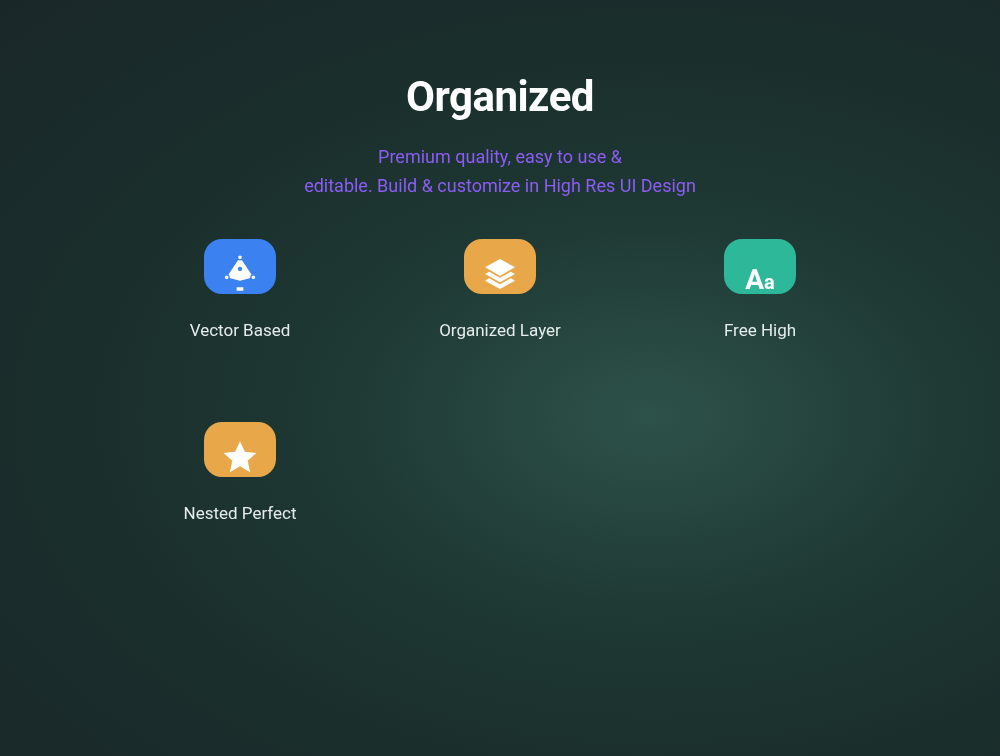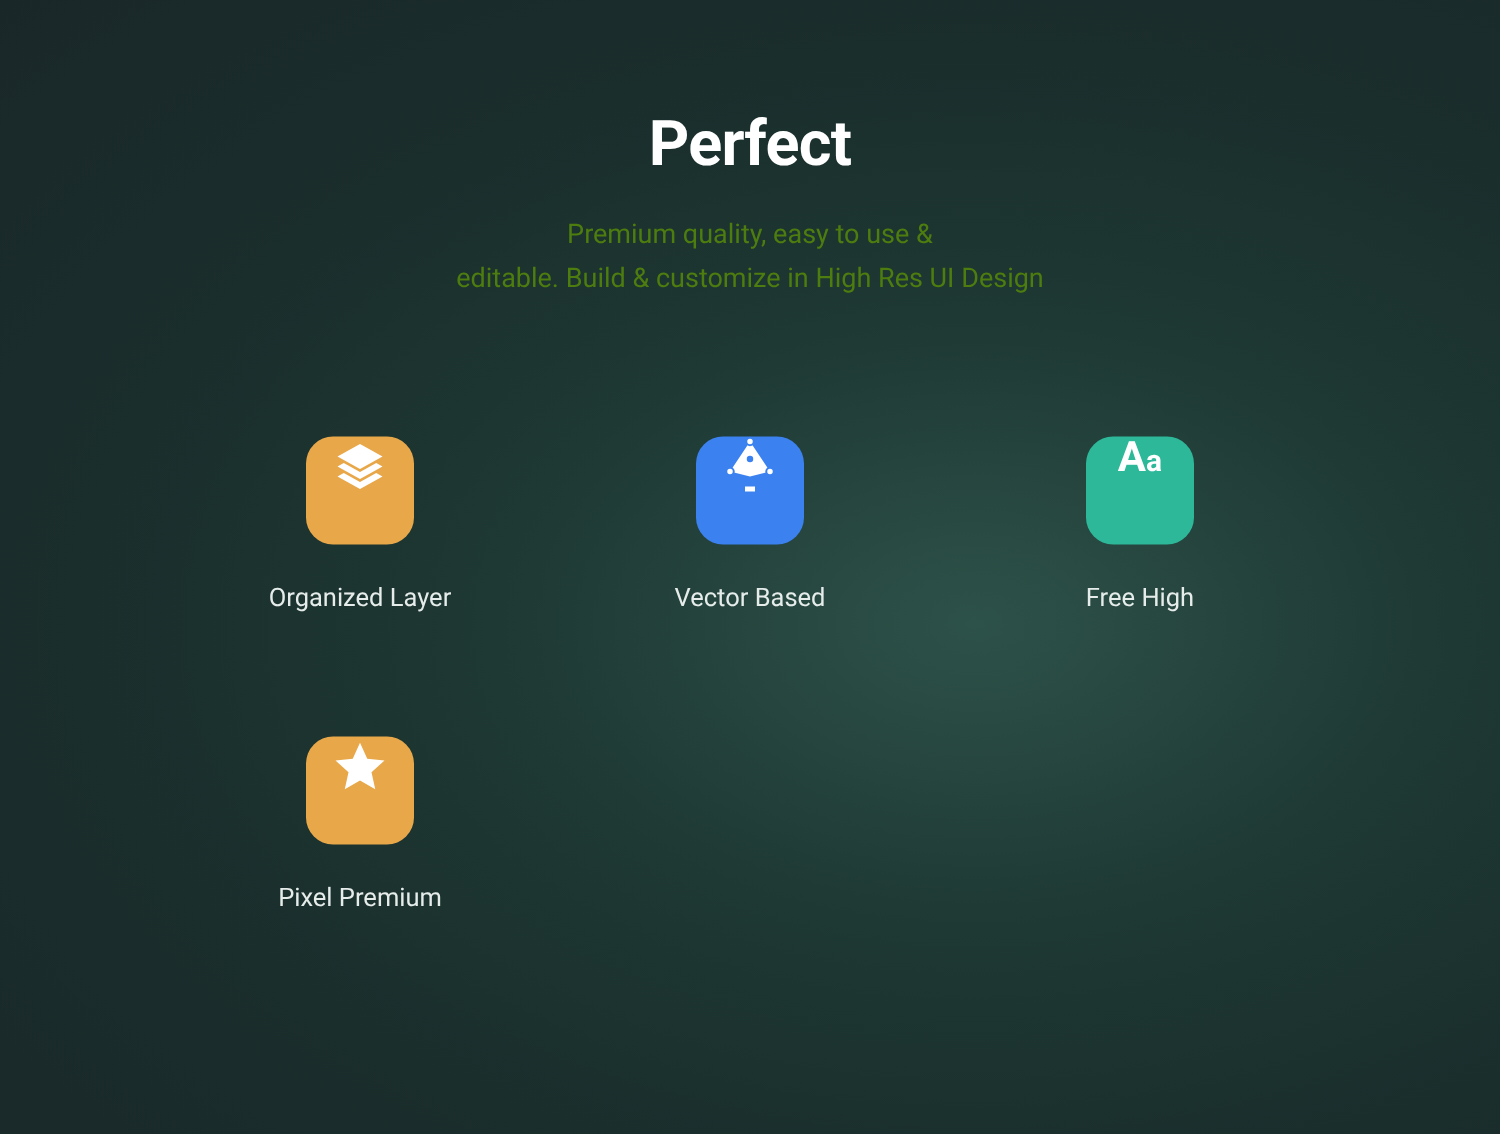--- a/index.html
+++ b/index.html
@@ -19,46 +19,46 @@
       padding-top: 72px;
     }
     .title {
       color: #ffffff;
       font-size: 42px;
       font-weight: 700;
       letter-spacing: -0.5px;
       margin-bottom: 22px;
     }
     .subtitle {
-      color: #4d7c0f;
+      color: #8b5cf6;
       font-size: 18px;
       line-height: 1.6;
       text-align: center;
       font-weight: 400;
-      margin-bottom: 90px;
+      margin-bottom: 38px;
       white-space: pre-line;
     }
     .grid {
       display: grid;
       grid-template-columns: repeat(3, 220px);
       column-gap: 40px;
       row-gap: 82px;
       justify-content: center;
     }
     .feature {
       display: flex;
       flex-direction: column;
       align-items: center;
     }
     .icon-box {
       width: 72px;
-      height: 72px;
+      height: 55px;
       border-radius: 18px;
       display: flex;
-      align-items: flex-start;
+      align-items: flex-end;
       justify-content: center;
       margin-bottom: 26px;
     }
     .icon-box.blue {
       background: #3b82f0;
     }
     .icon-box.orange {
       background: #e8a84a;
     }
     .icon-box.teal {
@@ -81,61 +81,61 @@
       font-size: 28px;
       line-height: 1;
     }
     .aa-text .small-a {
       font-size: 20px;
     }
   </style>
 </head>
 <body>
 
-<h1 class="title">Perfect</h1>
+<h1 class="title">Organized</h1>
 <p class="subtitle">Premium quality, easy to use &amp;
 editable. Build &amp; customize in High Res UI Design</p>
 
 <div class="grid">
-
-  <div class="feature">
-    <div class="icon-box orange">
-      <svg viewBox="0 0 24 24">
-        <path d="M12 3 L3 8 L12 13 L21 8 Z"></path>
-        <path d="M3 12 L12 17 L21 12 L18.5 10.6 L12 14.2 L5.5 10.6 Z"></path>
-        <path d="M3 16 L12 21 L21 16 L18.5 14.6 L12 18.2 L5.5 14.6 Z"></path>
-      </svg>
-    </div>
-    <div class="feature-label">Organized Layer</div>
-  </div>
 
   <div class="feature">
     <div class="icon-box blue">
       <svg viewBox="0 0 24 24">
         <path d="M12 2 L4 14 L12 16 L20 14 Z M12 16 L12 20 M10 20 L14 20 M10 22 L14 22 L14 20 L10 20 Z" fill="#fff"></path>
         <circle cx="12" cy="9" r="1.3" fill="#3b82f0"></circle>
         <circle cx="4" cy="14" r="1.5" fill="#fff" stroke="#3b82f0" stroke-width="0.8"></circle>
         <circle cx="20" cy="14" r="1.5" fill="#fff" stroke="#3b82f0" stroke-width="0.8"></circle>
         <circle cx="12" cy="2" r="1.5" fill="#fff" stroke="#3b82f0" stroke-width="0.8"></circle>
       </svg>
     </div>
     <div class="feature-label">Vector Based</div>
+  </div>
+
+  <div class="feature">
+    <div class="icon-box orange">
+      <svg viewBox="0 0 24 24">
+        <path d="M12 3 L3 8 L12 13 L21 8 Z"></path>
+        <path d="M3 12 L12 17 L21 12 L18.5 10.6 L12 14.2 L5.5 10.6 Z"></path>
+        <path d="M3 16 L12 21 L21 16 L18.5 14.6 L12 18.2 L5.5 14.6 Z"></path>
+      </svg>
+    </div>
+    <div class="feature-label">Organized Layer</div>
   </div>
 
   <div class="feature">
     <div class="icon-box teal">
       <span class="aa-text">A<span class="small-a">a</span></span>
     </div>
     <div class="feature-label">Free High</div>
   </div>
 
 
   <div class="feature">
     <div class="icon-box orange">
       <svg viewBox="0 0 24 24">
         <path d="M12 2.5 L14.9 8.9 L21.8 9.6 L16.6 14.3 L18.1 21.1 L12 17.6 L5.9 21.1 L7.4 14.3 L2.2 9.6 L9.1 8.9 Z"></path>
       </svg>
     </div>
-    <div class="feature-label">Pixel Premium</div>
+    <div class="feature-label">Nested Perfect</div>
   </div>
 
 
 </div>
 
 </body></html>

